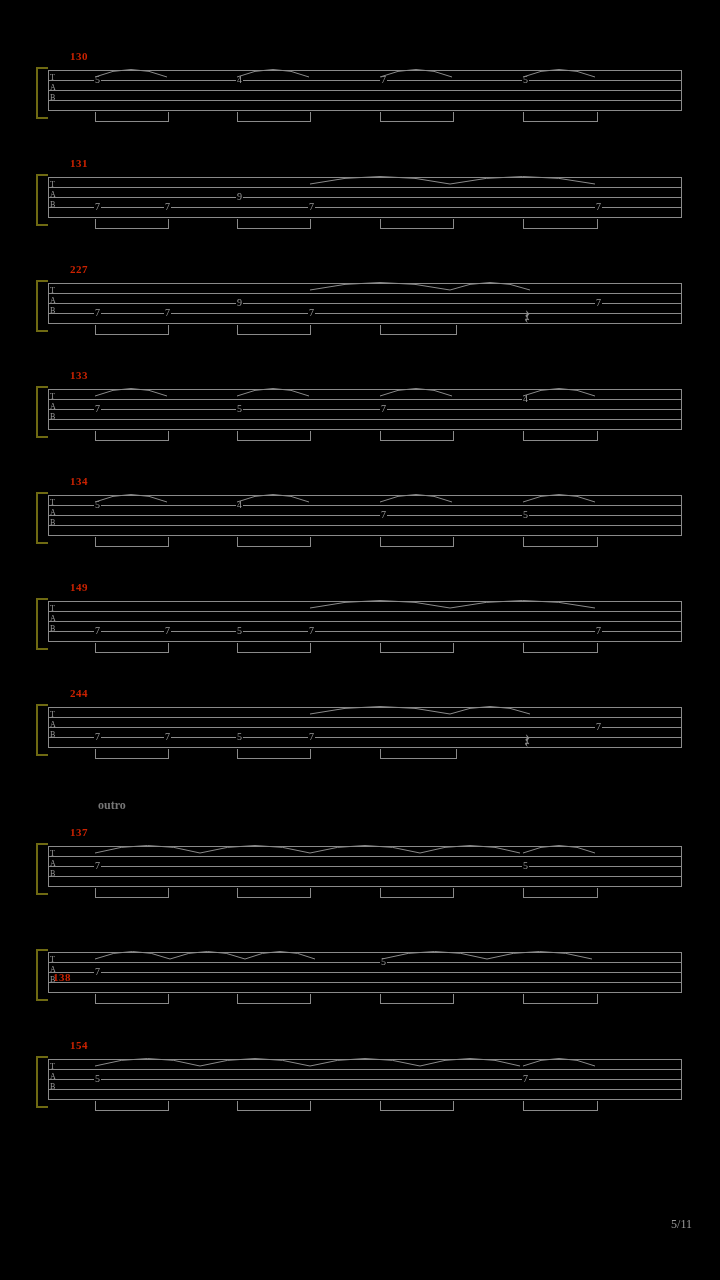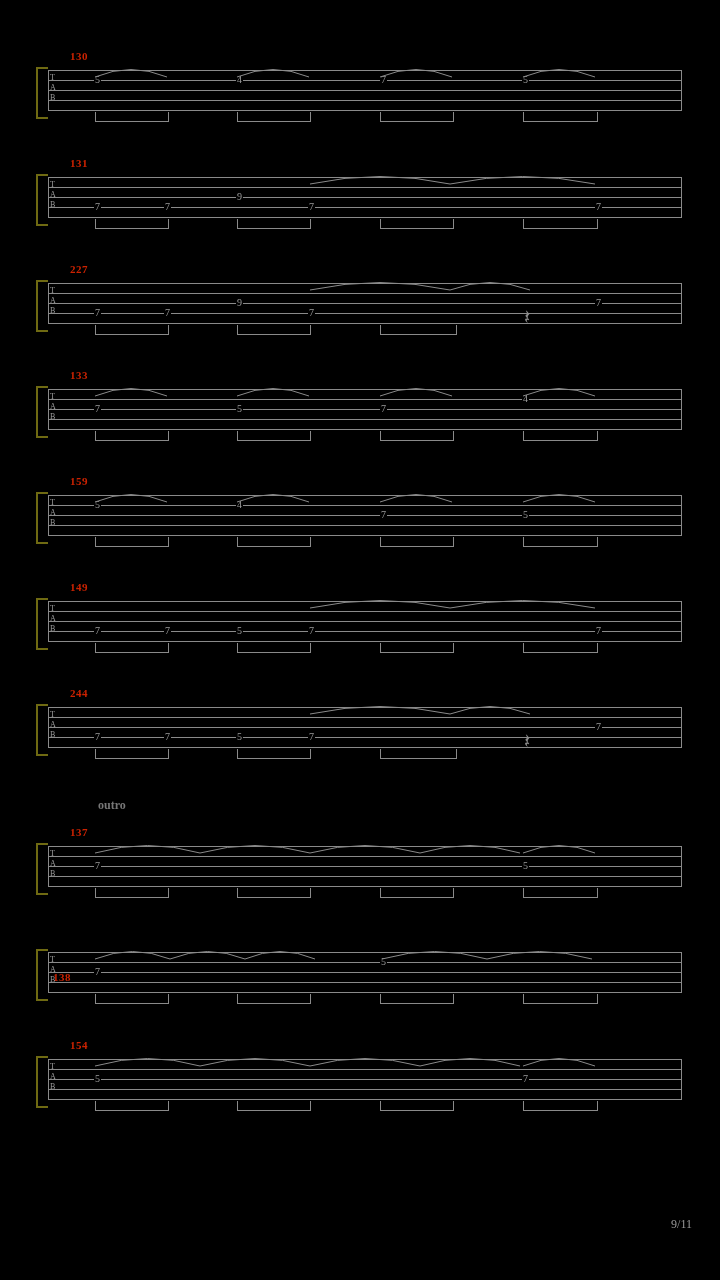--- a/index.html
+++ b/index.html
@@ -272,21 +272,21 @@
           <path d="M 0 16 Q 36 1 72 16"></path>
         </svg>
         <svg class="slur" width="72" height="18" style="left: 380px; top: -9px;">
           <path d="M 0 16 Q 36 1 72 16"></path>
         </svg>
         <svg class="slur" width="72" height="18" style="left: 523px; top: -9px;">
           <path d="M 0 16 Q 36 1 72 16"></path>
         </svg>
       </div>
       <div class="system" style="top: 495px;">
-        <div class="measure-number" style="left: 70px; top: -20px;">159</div>
+        <div class="measure-number" style="left: 70px; top: -20px;">134</div>
         <div class="bracket" style="top: -3px; height: 48px;"></div>
         <div class="staff">
           <div class="line l0"></div>
           <div class="line l1"></div>
           <div class="line l2"></div>
           <div class="line l3"></div>
           <div class="line l4"></div>
           <div class="barline left"></div>
           <div class="barline right"></div>
         </div>
@@ -496,14 +496,14 @@
           <path d="M 0 16 Q 50 1 100 16"></path>
         </svg>
         <svg class="slur" width="72" height="18" style="left: 523px; top: -9px;">
           <path d="M 0 16 Q 36 1 72 16"></path>
         </svg>
       </div>
     </div>
 
   <div class="section-label" id="section-label" style="left: 98px; top: 798px;">outro</div>
 
-  <div class="page-number">9/11</div>
+  <div class="page-number">5/11</div>
 </div>
 
 </body></html>

